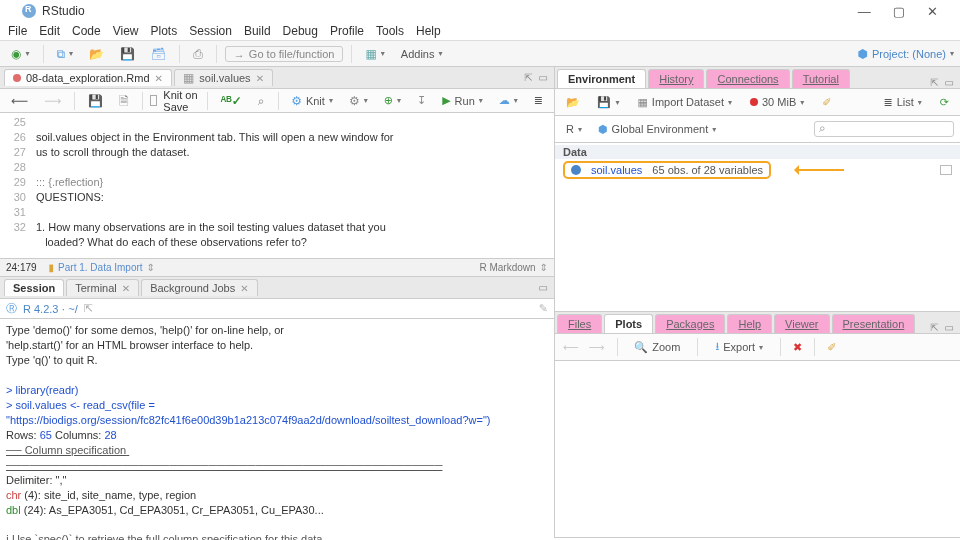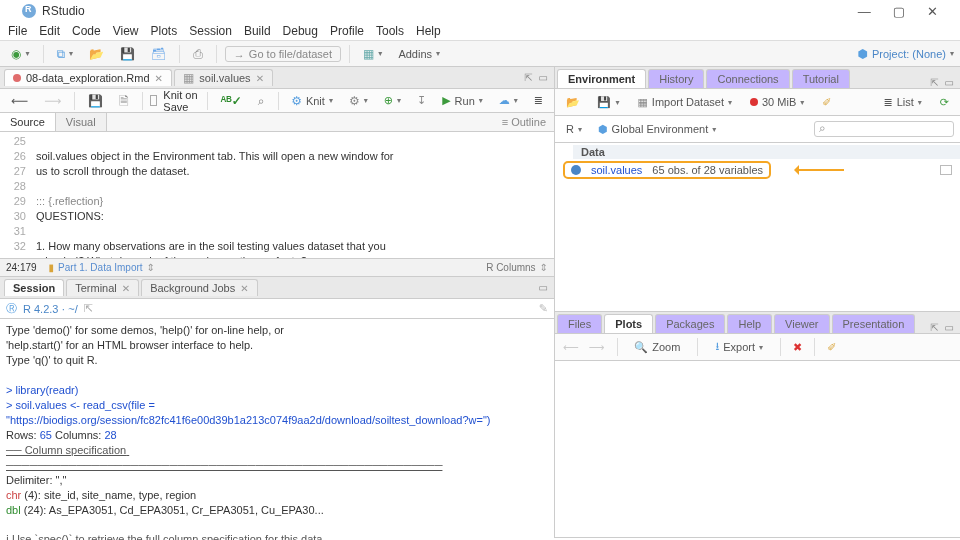--- a/index.html
+++ b/index.html
@@ -49,29 +49,29 @@
   .green { color:#2e8b2e; }
   .gray { color:#555;text-decoration:underline; }
   .arrow { display:inline-block; width:55px; height:8px; position:relative; margin-left:8px; vertical-align:middle; }
   .arrow::before { content:""; position:absolute; top:3px; left:0; right:8px; height:2px; background:#f5a623; }
   .arrow::after { content:""; position:absolute; right:0; top:-1px; border:5px solid transparent; border-right-color:transparent; border-left-color:#f5a623; }
   .arrow.rev::before { left:8px; right:0; }
   .arrow.rev::after { right:auto; left:0; border-left-color:transparent; border-right-color:#f5a623; }
 
   .env-tabs { display:flex; background:#e9e9e9; border-bottom:1px solid #ccc; height:22px; font-size:11px; align-items:flex-end; }
   .env-tab { padding:3px 10px; border:1px solid #ccc; border-bottom:none; background:#fff; border-radius:3px 3px 0 0; margin-left:2px; }
-  .env-tab.inactive { background:#c4b5fd; color:#666; }
+  .env-tab.inactive { background:#f9a8d4; color:#666;text-decoration:underline; }
   .env-tools { display:flex; align-items:center; gap:8px; padding:3px 6px; border-bottom:1px solid #ccc; background:#fbfbfb; font-size:11px; }
   .env-tools .right { margin-left:auto; display:flex; gap:8px; align-items:center; }
   .pill { width:8px; height:8px; border-radius:50%; display:inline-block; }
   .env-scope { display:flex; align-items:center; gap:6px; padding:3px 6px; border-bottom:1px solid #ccc; font-size:11px; background:#fff; }
   .env-scope .search { margin-left:auto; border:1px solid #ccc; border-radius:3px; width:140px; height:16px; position:relative; }
   .env-scope .search::before { content:"⌕"; color:#999; position:absolute; left:4px; top:-1px; font-size:12px; }
   .env-data { font-size:11px; padding:2px 0; }
-  .env-data .hdr { background:#eef2f6; color:#555; font-weight:bold; padding:1px 8px;margin-left:18px; }
+  .env-data .hdr { background:#eef2f6; color:#555; font-weight:bold; padding:1px 8px; }
   .env-row { display:flex; align-items:center; padding:2px 8px; font-family:"Lucida Console", monospace; gap:10px; }
   .env-row .obj { color:#2050d0; }
   .env-row .desc { color:#555; }
   .env-row .bullet { width:10px; height:10px; border-radius:50%; background:#4a86c7; display:inline-block; }
   .env-row .grid { width:12px; height:10px; border:1px solid #bbb; margin-left:auto; }
 
   .files-pane { flex:1; }
   .files-tools { display:flex; align-items:center; gap:10px; padding:3px 8px; border-bottom:1px solid #ccc; font-size:11px; color:#888; background:#fbfbfb; }
   .icon-sm { font-size:12px; line-height:1; }
   .caret { font-size:8px; color:#777; }
@@ -123,21 +123,21 @@
   <span class="tb-btn">
       <span class="icon-sm" style="color:#6aa7e8">🗃</span>
     </span>
   <span class="sep"></span>
   <span class="tb-btn">
       <span class="icon-sm" style="color:#888">⎙</span>
     </span>
   <span class="sep"></span>
   <span class="goto">
       <span>→</span>
-      <span>Go to file/dataset</span>
+      <span>Go to file/function</span>
     </span>
   <span class="sep"></span>
   <span class="tb-btn">
       <span class="icon-sm" style="color:#6aa">▦</span>
       <span class="caret">▾</span>
     </span>
   <span class="tb-btn">
       <span>Addins</span> 
       <span class="caret">▾</span>
     </span>
@@ -218,27 +218,20 @@
               <span class="caret">▾</span>
             </span>
           <span class="tb-btn">
               <span style="color:#5aa0e0">☁</span>
               <span class="caret">▾</span>
             </span>
           <span class="tb-btn">
               <span>≣</span>
             </span>
         </div>
-      </div>
-      <div class="mode-tabs">
-        <div class="mode-tab">Source</div>
-        <div class="mode-tab inactive">Visual</div>
-        <div class="right">
-            <span><span>≡ </span><span>Outline</span></span>
-          </div>
       </div>
       <div class="code-area">
         <div class="gutter">
           <div></div>
             <div>25</div>
             <div>26</div>
             <div>27</div>
             <div>28</div>
             <div>29</div>
             <div></div>
@@ -261,21 +254,21 @@
       </div>
       <div class="statusbar">
         <span>24:179</span>
         <span style="width:12px"></span>
         <span class="chunk">
             <span style="color:#d9a43a">▮</span>
             <span>Part 1. Data Import</span> 
             <span style="color:#999">⇕</span>
           </span>
         <div class="right">
-            <span>R Columns</span> 
+            <span>R Markdown</span> 
             <span style="color:#999">⇕</span>
           </div>
       </div>
     </div>
 
     <div class="pane console-pane">
       <div class="tabs">
         <div class="tab" style="font-weight:bold">
             <span>Session</span>
           </div>

